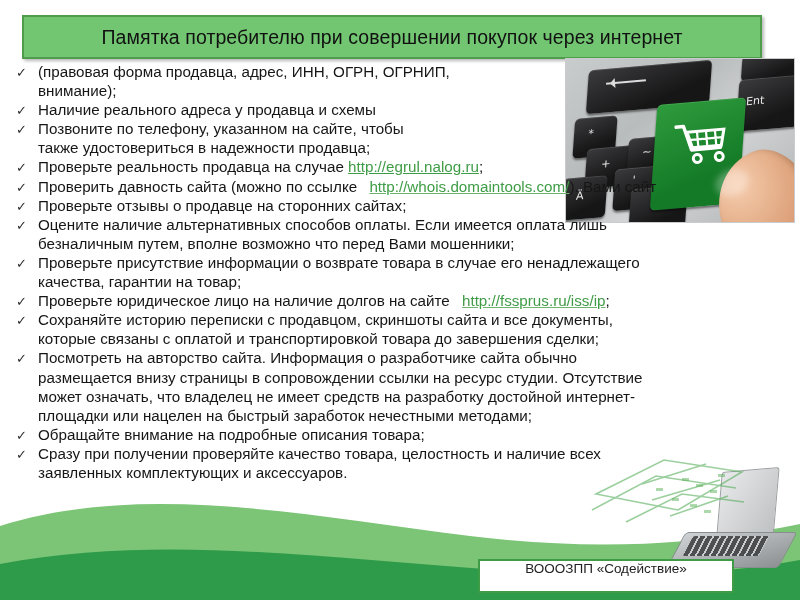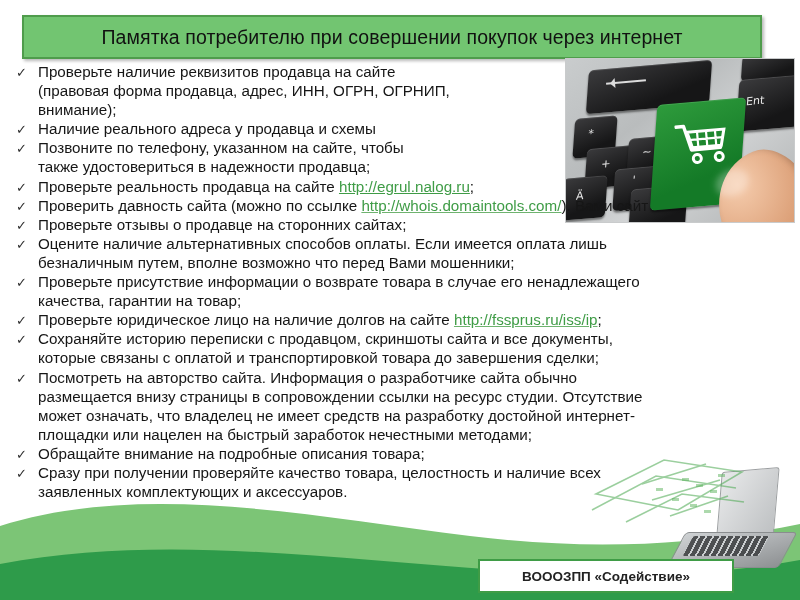--- a/index.html
+++ b/index.html
@@ -87,41 +87,41 @@
   }
   .lap-keys{position:absolute;left:16px;top:66px;width:76px;height:20px;background:
      repeating-linear-gradient(90deg,#3a3c3e 0 5px,#cfd2d4 5px 7px);
      transform:skewX(-28deg);opacity:.85;border-radius:2px;}
   .datastream{position:absolute;left:-86px;top:-16px;width:170px;height:110px;z-index:2;}
 
   
   .footer-badge{
     position:absolute;left:478px;top:559px;width:256px;height:34px;
     background:#ffffff;border:2px solid #3f9c46;
-    display:flex;align-items:center;justify-content:center;
-    z-index:6;box-sizing:border-box;font-weight:bold;
+    display:flex;align-items:flex-start;justify-content:center;
+    z-index:6;box-sizing:border-box;
   }
   .footer-badge span{font-size:13.5px;color:#222;white-space:nowrap;}
 
   
   .checklist{position:absolute;left:0;top:62px;width:800px;z-index:5;}
   .item{
     position:relative;
     padding-left:38px;padding-right:6px;
     margin:0;
     font-size:15.2px;line-height:19.1px;
     color:#161616;
   }
   .item .tick{
     position:absolute;left:16px;top:1px;
     font-size:13px;line-height:19px;color:#2f2f2f;font-weight:400;
   }
   .item .txt{display:block;}
   .lnk{color:#3f9c46;}
-  .lnk.u{text-decoration:underline;text-decoration-color:#6fb36f;}
+  .lnk.u{text-decoration:underline;text-decoration-color:#6fb36f;margin-left:8px;}
 </style>
 </head>
 <body>
 
 <div class="wave-wrap">
   <svg viewBox="0 0 800 120" preserveAspectRatio="none" aria-hidden="true">
     <path d="M0,46 C140,2 300,34 470,56 C600,72 700,64 800,44 L800,120 L0,120 Z" fill="#7cc576"></path>
     <path d="M0,84 C160,54 320,78 500,90 C640,99 720,94 800,80 L800,120 L0,120 Z" fill="#2e9b4a"></path>
   </svg>
 </div>
@@ -168,36 +168,35 @@
     <path d="M22,10 L22,26 M31,10 L31,26 M40,10 L40,26 M13,18 L47,18" stroke="#ffffff" stroke-width="2.2"></path>
     <circle cx="20" cy="37" r="4" fill="none" stroke="#ffffff" stroke-width="3"></circle>
     <circle cx="42" cy="37" r="4" fill="none" stroke="#ffffff" stroke-width="3"></circle>
   </svg>
   <div class="finger"></div>
 </div>
 
 <div class="checklist">
     <div class="item">
       <span class="tick">✓</span>
-      <span class="txt"><span>Проверьте наличие реквизитов продавца на сайте</span></span>
       <span class="txt"><span>(правовая форма продавца, адрес, ИНН, ОГРН, ОГРНИП,</span></span>
       <span class="txt"><span>внимание);</span></span>
     </div>
     <div class="item">
       <span class="tick">✓</span>
       <span class="txt"><span>Наличие реального адреса у продавца и схемы</span></span>
     </div>
     <div class="item">
       <span class="tick">✓</span>
       <span class="txt"><span>Позвоните по телефону, указанном на сайте, чтобы</span></span>
       <span class="txt"><span>также удостовериться в надежности продавца;</span></span>
     </div>
     <div class="item">
       <span class="tick">✓</span>
-      <span class="txt"><span>Проверьте реальность продавца на сайте </span><a class="lnk" href="#">http://egrul.nalog.ru</a><span>;</span></span>
+      <span class="txt"><span>Проверьте реальность продавца на случае </span><a class="lnk" href="#">http://egrul.nalog.ru</a><span>;</span></span>
     </div>
     <div class="item">
       <span class="tick">✓</span>
       <span class="txt"><span>Проверить давность сайта (можно по ссылке </span><a class="lnk u" href="#">http://whois.domaintools.com/</a><span>). Вами сайт</span></span>
     </div>
     <div class="item">
       <span class="tick">✓</span>
       <span class="txt"><span>Проверьте отзывы о продавце на сторонних сайтах;</span></span>
     </div>
     <div class="item">

